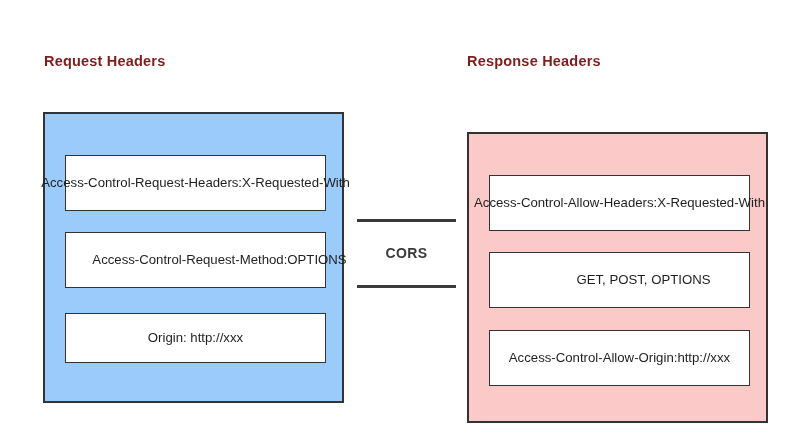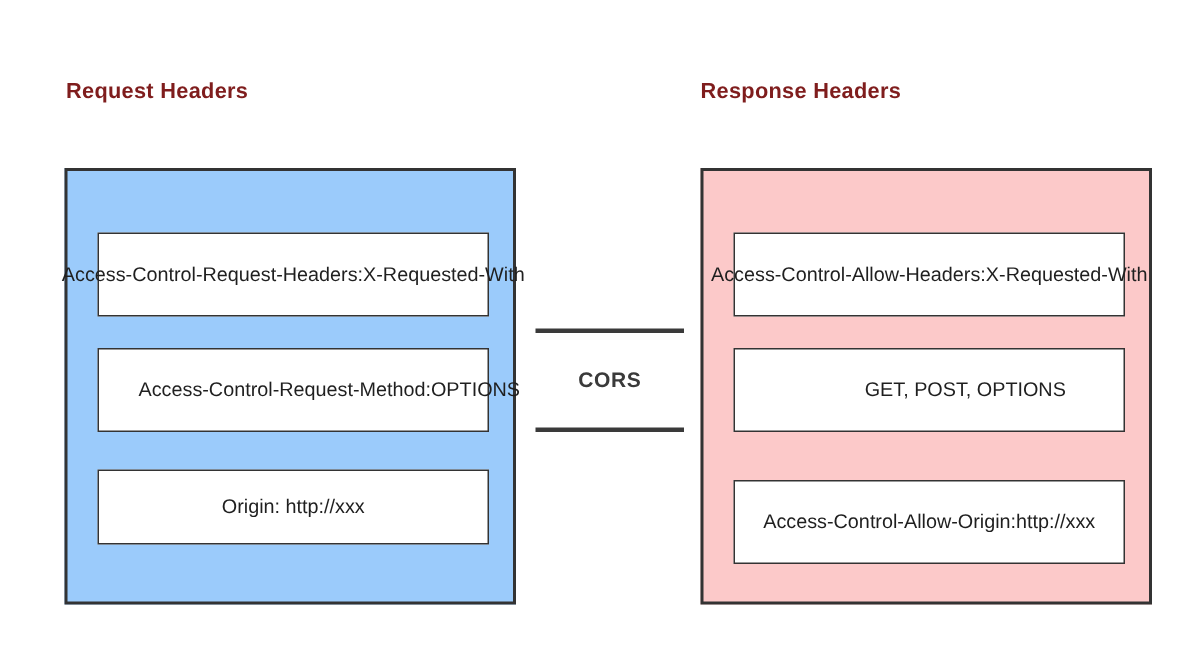--- a/index.html
+++ b/index.html
@@ -35,21 +35,21 @@
   
   .panel {
     position: absolute;
     top: 112px;
     width: 301px;
     height: 291px;
     border: 2px solid #333333;
     box-sizing: border-box;
   }
   #panel-request  { left: 43px;  background: #9bcbfb; }
-  #panel-response { left: 467px; background: #fcc9c9; }
+  #panel-response { left: 467px; background: #fcc9c9; margin-top: 20px; }
 
   
   .hdr-box {
     position: absolute;
     left: 20px;
     width: 261px;
     background: #ffffff;
     border: 1.6px solid #333333;
     box-sizing: border-box;
     display: flex;
@@ -60,21 +60,21 @@
     font-size: 13.2px;
     color: #1f1f1f;
     line-height: 1.35;
   }
   .hdr-box .l1, .hdr-box .l2 { display: block; white-space: nowrap; }
   .hdr-box.single { }
 
   .slot-1 { top: 41px;  height: 56px; }
   .slot-2 { top: 118px; height: 56px; padding-left: 48px; }
   .slot-3 { top: 199px; height: 50px; }
-  .slot-3b{ top: 206px; height: 56px; text-align: center; }
+  .slot-3b{ top: 196px; height: 56px; text-align: center; }
 
   
   #cors-connector {
     position: absolute;
     left: 357px;
     top: 219px;
     width: 99px;
     height: 72px;
   }
   .cors-rule {

